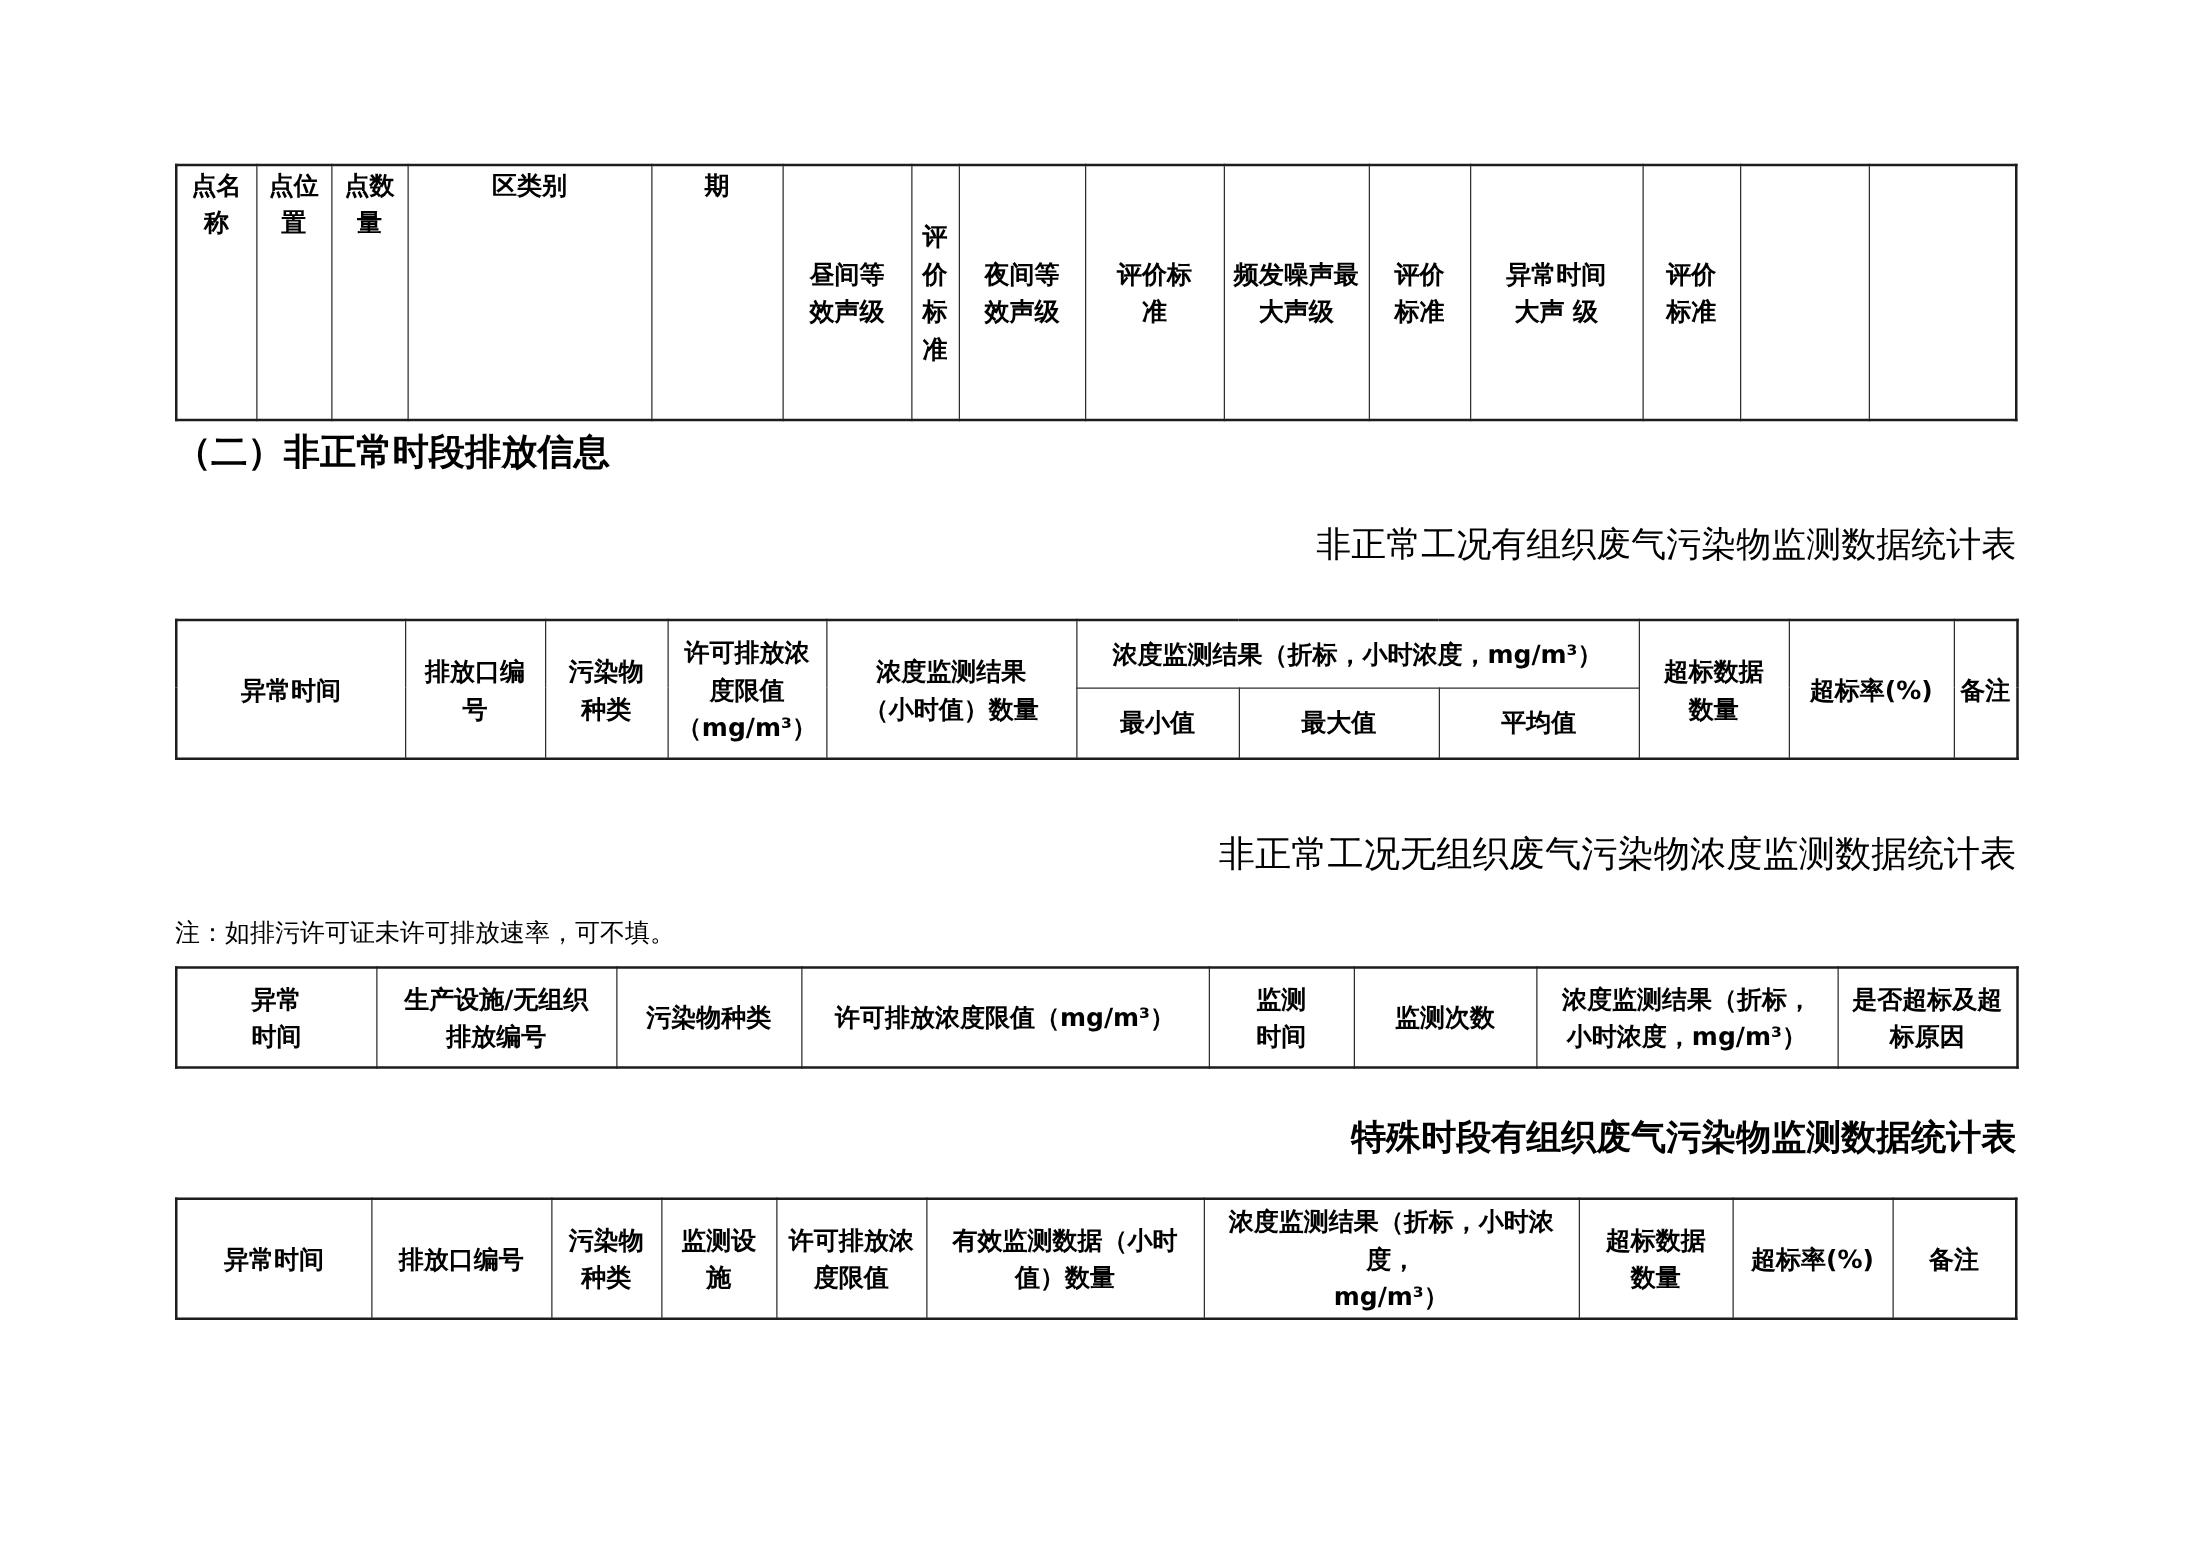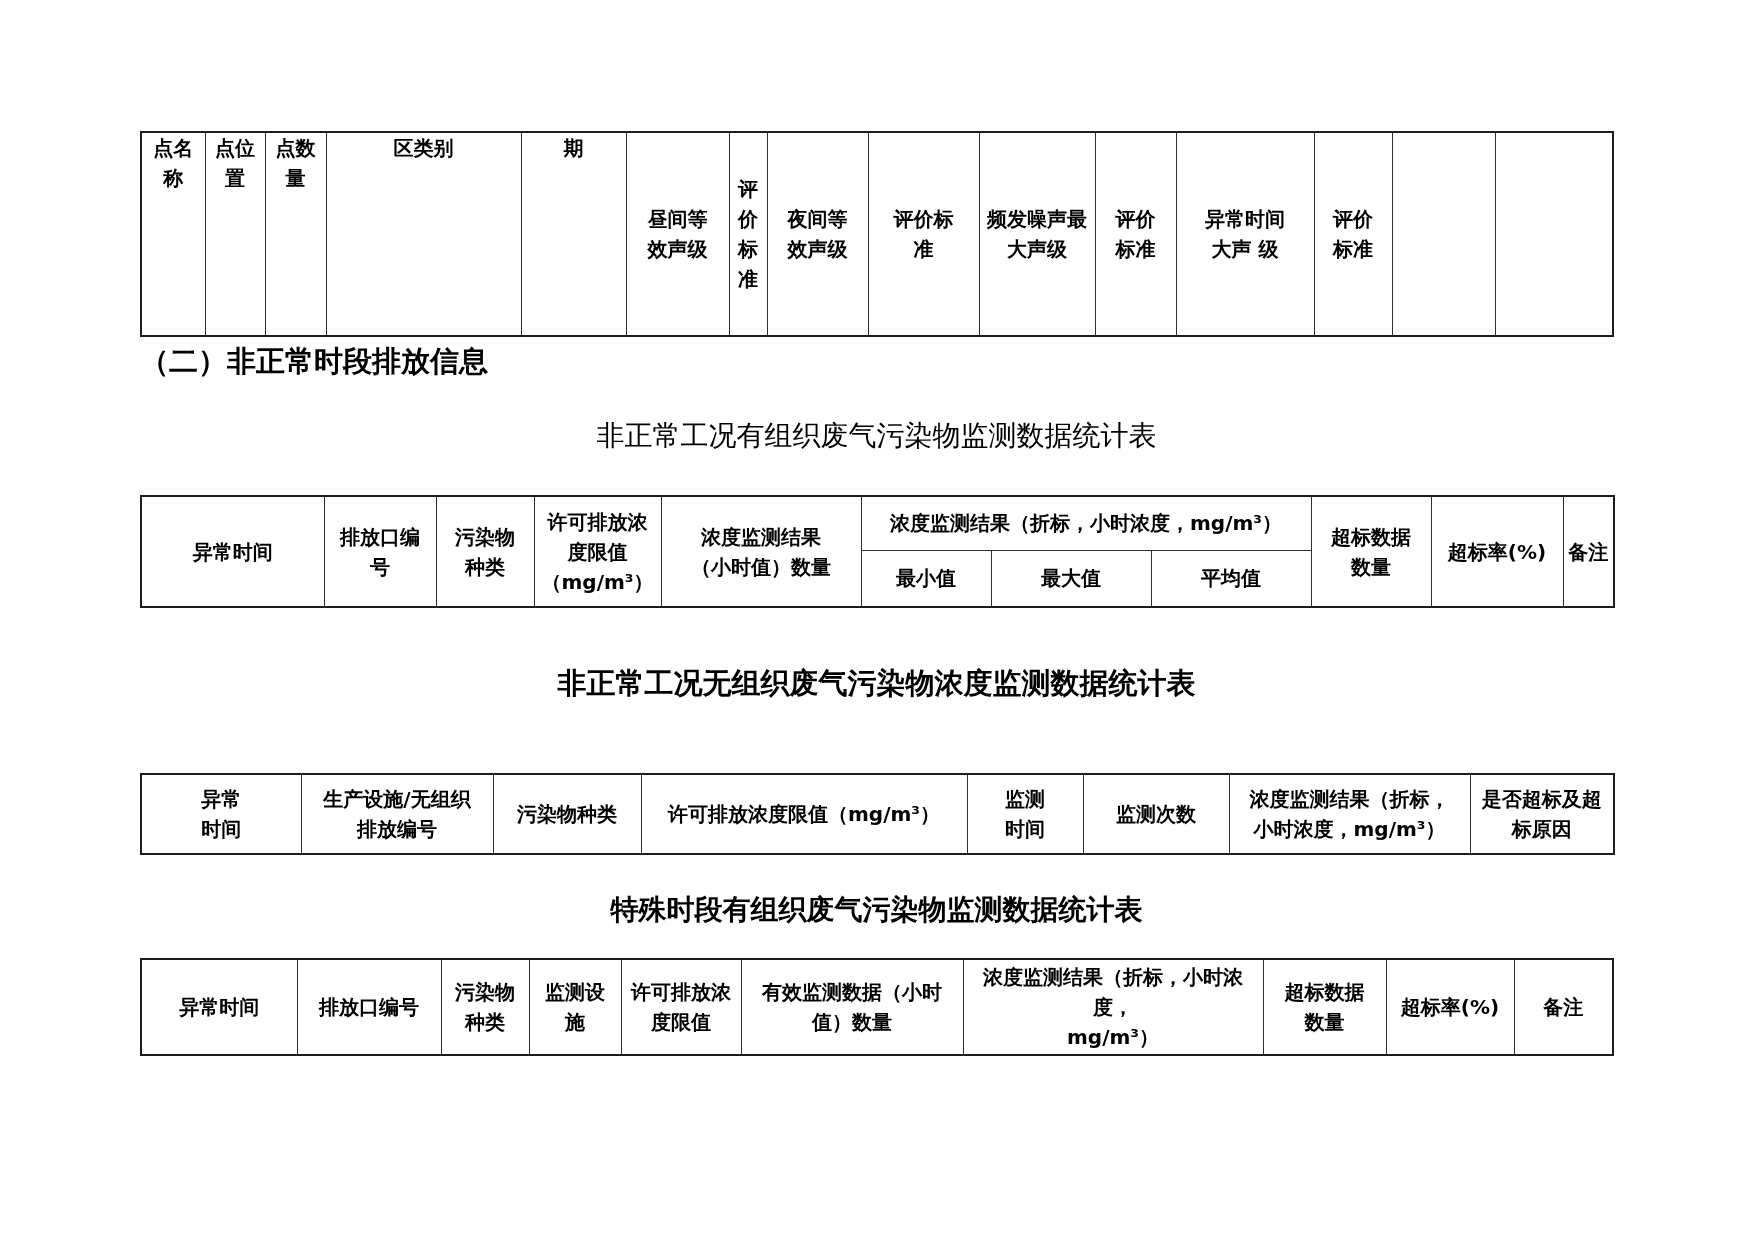--- a/index.html
+++ b/index.html
@@ -36,26 +36,26 @@
   .t3{left:140px;top:773px;width:1473px;height:82px;}
   .t4{left:140px;top:958px;width:1472px;height:78px;}
   .heading{
     position:absolute;left:140px;top:342px;
     font-family:"DejaVu Serif",serif;
     font-size:29px;font-weight:bold;
     white-space:nowrap;
   }
   .title{
     position:absolute;left:140px;width:1473px;
-    text-align:center;
+    text-align:right;
     font-family:"DejaVu Serif",serif;
     white-space:nowrap;
   }
   #title-organized{top:417px;font-size:28px;font-weight:normal;}
-  #title-fugitive{top:664px;font-size:29px;font-weight:bold;}
+  #title-fugitive{top:664px;font-size:29px;font-weight:normal;}
   #title-special{top:891px;font-size:28px;font-weight:bold;}
   .note{
     position:absolute;left:140px;top:733px;
     font-family:"DejaVu Serif",serif;
     font-size:20px;
     white-space:nowrap;
   }
 </style>
 </head>
 <body>
@@ -153,20 +153,21 @@
       <tr class="r2">
         <th>最小值</th>
         <th>最大值</th>
         <th>平均值</th>
       </tr>
     </tbody>
   </table>
 
   <div class="title" id="title-fugitive">非正常工况无组织废气污染物浓度监测数据统计表</div>
 
+  <div class="note">注：如排污许可证未许可排放速率，可不填。</div>
 
   <table class="tbl t3">
     <colgroup>
       <col style="width:160px">
         <col style="width:192px">
         <col style="width:148px">
       <col style="width:326px">
         <col style="width:116px">
         <col style="width:146px">
       <col style="width:241px">

